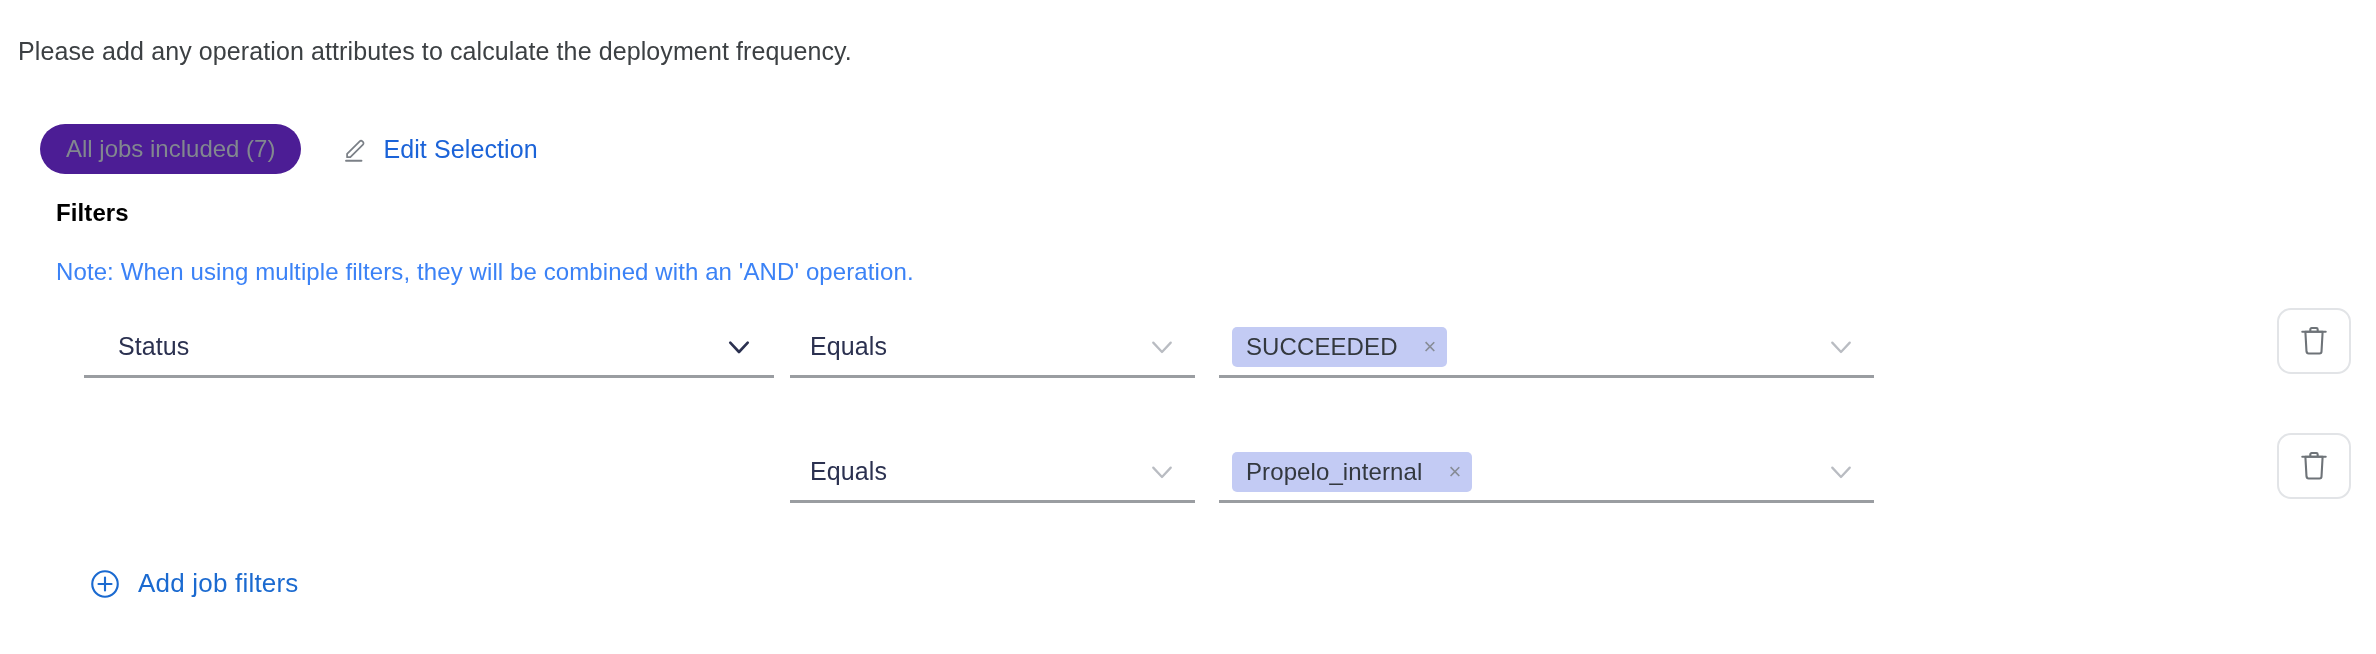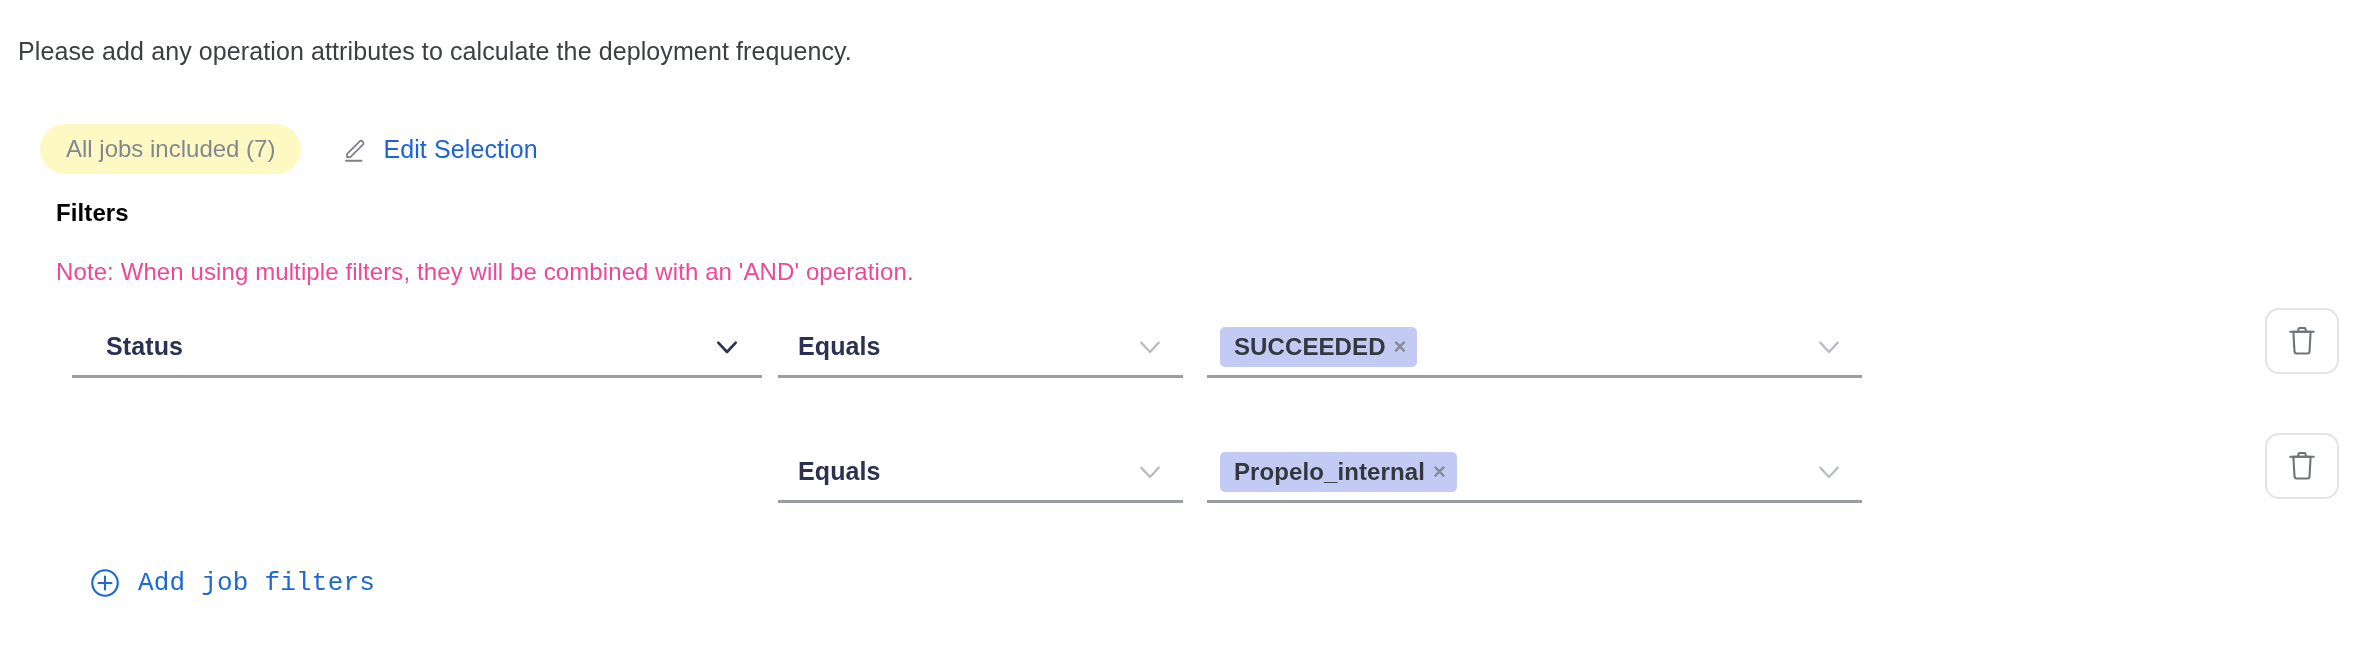--- a/index.html
+++ b/index.html
@@ -43,21 +43,21 @@
     gap: 0px;
     height: 54px;
   }
   .jobs-pill {
     display: inline-flex;
     align-items: center;
     justify-content: center;
     height: 50px;
     padding: 0 26px;
     border-radius: 26px;
-    background: #fef9c3;
+    background: #4c1d95;
     color: #82888f;
     font-size: 24px;
     white-space: nowrap;
     cursor: default;
   }
   .edit-selection {
     display: inline-flex;
     align-items: center;
     gap: 12px;
     margin-left: 42px;
@@ -84,32 +84,31 @@
     font-size: 24px;
     font-weight: 700;
     color: #000000;
     letter-spacing: 0.1px;
   }
   .filters-note {
     position: absolute;
     left: 56px;
     top: 258px;
     font-size: 24px;
-    color: #ec4899;
+    color: #3b82f6;
     letter-spacing: 0.1px;
     white-space: nowrap;
   }
 
   
   .filter-rows {
     position: absolute;
-    left: 0;
+    left: 12px;
     top: 318px;
     width: 2187px;
-    font-weight: bold;
   }
   .filter-row {
     position: relative;
     height: 78px;
     margin-bottom: 47px;
   }
 
   .field {
     position: absolute;
     top: 0;
@@ -158,21 +157,21 @@
   .chev.light path { stroke: #b9bcc2; stroke-width: 1.8; }
 
   
   .chip {
     display: inline-flex;
     align-items: center;
     height: 40px;
     background: #c3cbf4;
     border-radius: 5px;
     padding: 0 11px 0 14px;
-    gap: 8px;
+    gap: 26px;
     max-width: 100%;
     box-sizing: border-box;
   }
   .chip .chip-label {
     font-size: 24px;
     color: #33383e;
     letter-spacing: 0.1px;
     white-space: nowrap;
   }
   .chip .chip-close {
@@ -209,21 +208,20 @@
 
   
   .add-filters {
     position: absolute;
     left: 90px;
     top: 568px;
     display: inline-flex;
     align-items: flex-end;
     gap: 18px;
     cursor: pointer;
-    font-family: Liberation Mono, monospace;
   }
   .add-filters .label {
     color: #1b6ad0;
     font-size: 26px;
     letter-spacing: 0.2px;
     white-space: nowrap;
   }
   .plus-icon { width: 30px; height: 30px; display: block; }
 </style>
 </head>

